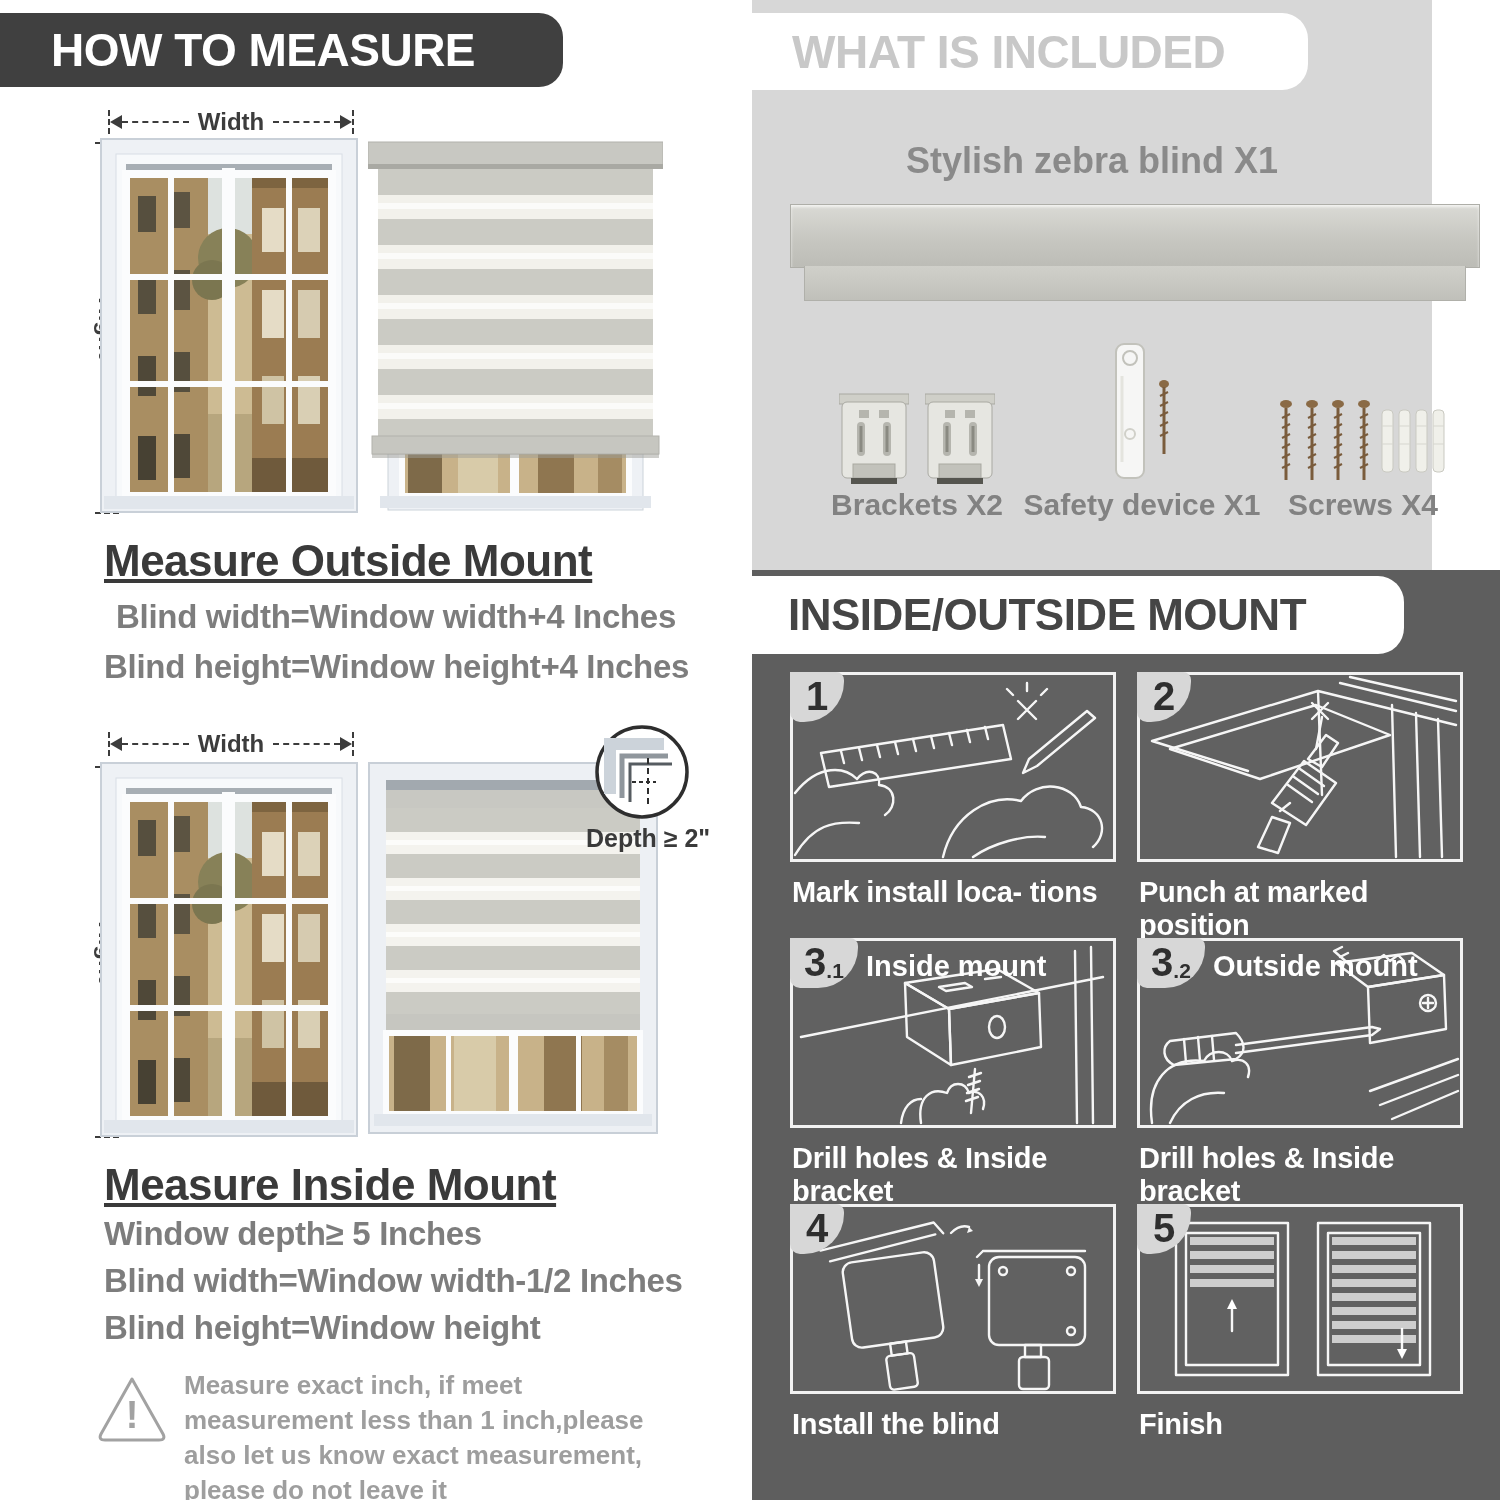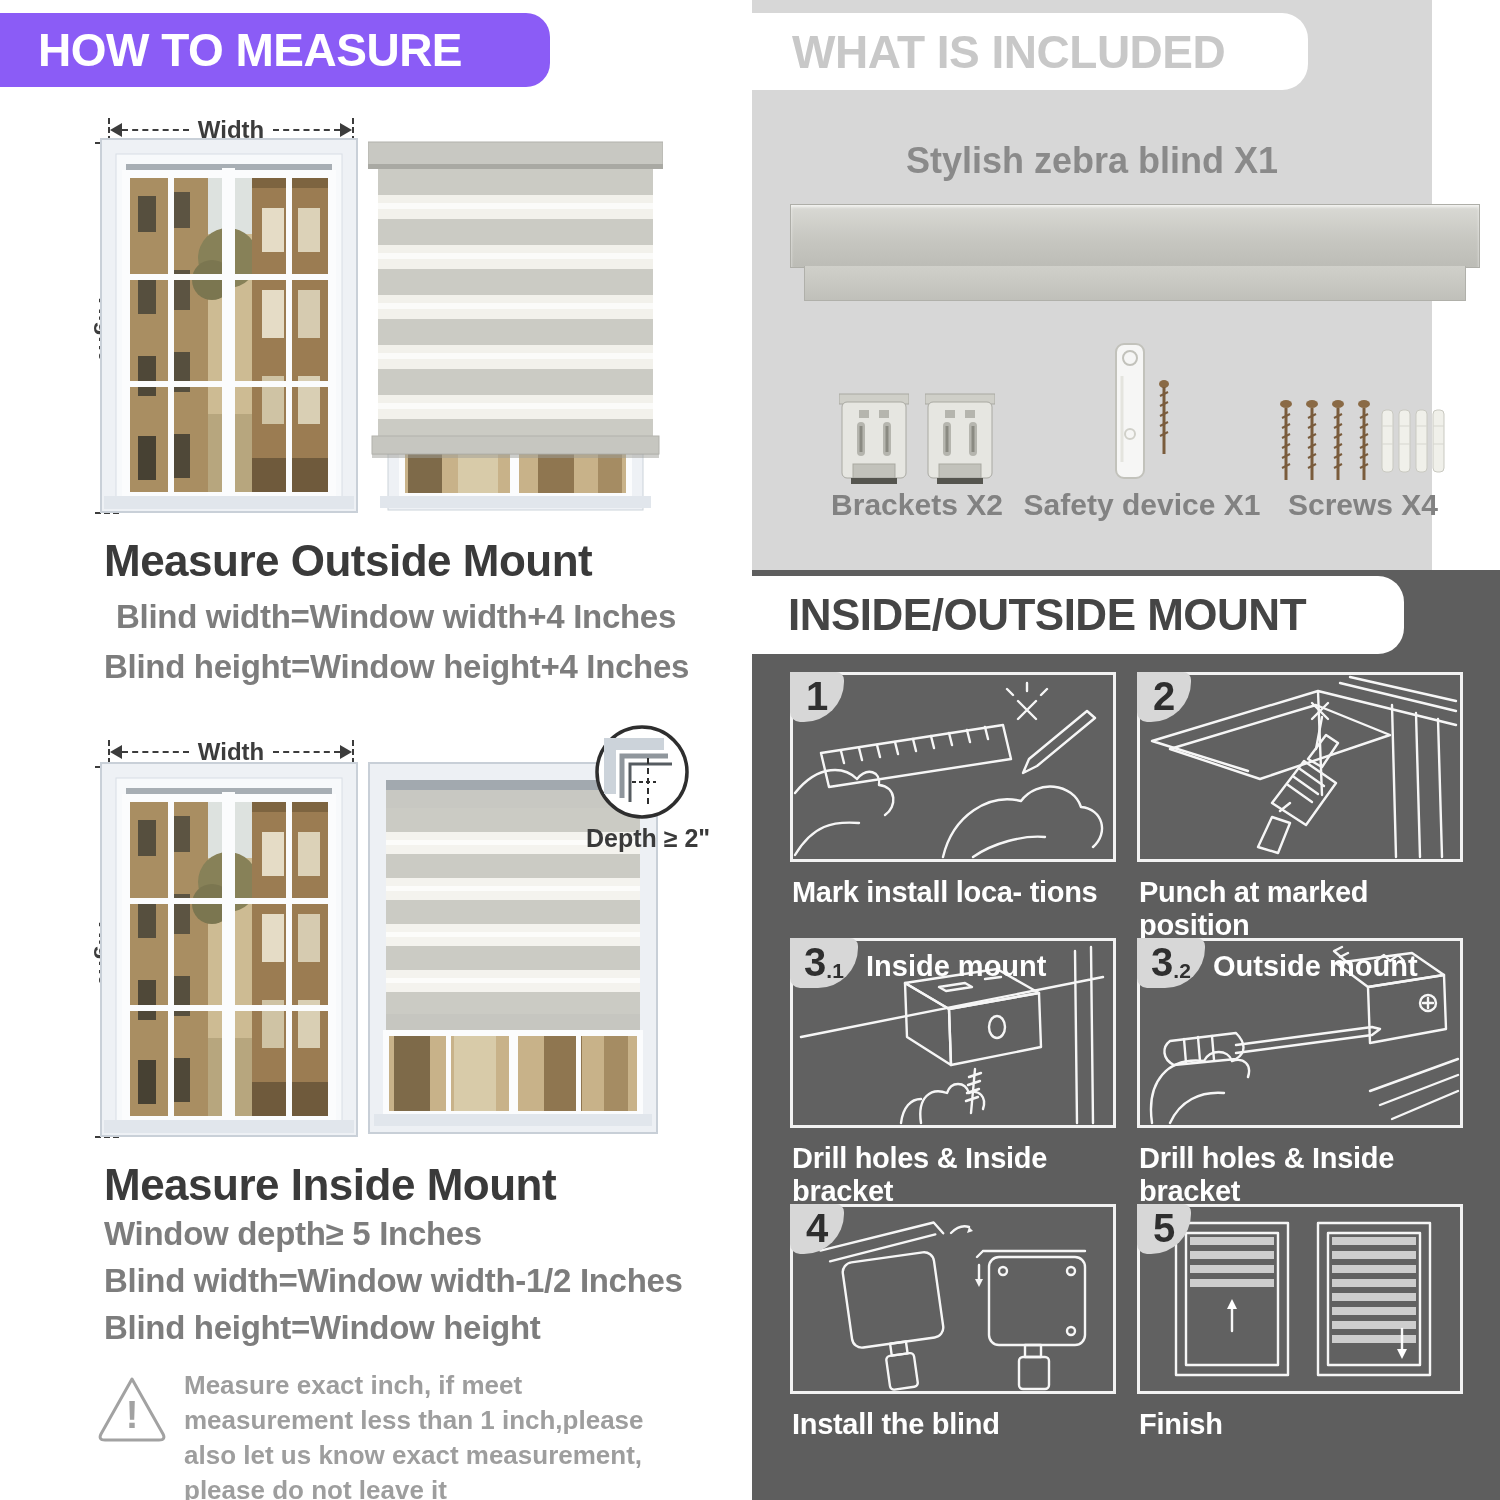--- a/index.html
+++ b/index.html
@@ -2,22 +2,22 @@
 <html><head>
 <meta charset="utf-8">
 <style>
   html,body{margin:0;padding:0;background:#fff;}
   .canvas{position:relative;width:1500px;height:1500px;background:#ffffff;
     font-family:"Liberation Sans", sans-serif;overflow:hidden;}
 
   
   .banner{position:absolute;display:flex;align-items:center;font-weight:bold;
     letter-spacing:-0.5px;}
-  .banner-htm{left:0;top:13px;width:512px;height:74px;background:#8b5cf6;
-    border-radius:0 24px 24px 0;color:#ffffff;font-size:46px;padding-left:38px;}
+  .banner-htm{left:0;top:13px;width:512px;height:74px;background:#404040;
+    border-radius:0 24px 24px 0;color:#ffffff;font-size:46px;padding-left:51px;}
   .banner-incl{left:0;top:13px;width:516px;height:77px;background:#ffffff;
     border-radius:0 26px 26px 0;color:#c8c8c8;font-size:46px;padding-left:40px;}
   .banner-mount{left:0;top:6px;width:616px;height:78px;background:#ffffff;
     border-radius:0 26px 26px 0;color:#454545;font-size:44px;padding-left:36px;}
 
   
   .panel-light{position:absolute;left:752px;top:0;width:680px;height:570px;background:#d7d7d7;}
   .panel-dark{position:absolute;left:752px;top:570px;width:748px;height:930px;background:#5e5e5e;}
 
   .product-label{position:absolute;left:0;top:140px;width:100%;text-align:center;
@@ -27,40 +27,40 @@
     box-shadow:inset 0 2px 3px rgba(255,255,255,.7);}
   .bottomrail{position:absolute;left:52px;top:266px;width:660px;height:34px;
     background:linear-gradient(#d0d0ca,#c0c0ba);border:1px solid #b0b0aa;border-top:none;}
 
   .inc-item{position:absolute;top:336px;height:186px;display:flex;flex-direction:column;
     align-items:center;justify-content:flex-end;}
   .inc-label{font-weight:bold;font-size:30px;color:#828282;white-space:nowrap;}
   .icon-row{display:flex;align-items:flex-end;gap:16px;}
 
   
-  .m-heading{position:absolute;font-weight:bold;font-size:44px;color:#3a3a3a;letter-spacing:-0.5px;}
+  .m-heading{position:absolute;font-weight:bold;font-size:44px;color:#3a3a3a;letter-spacing:-0.5px;text-decoration:underline;}
   .m-rule{position:absolute;font-weight:bold;font-size:33px;color:#7d7d7d;letter-spacing:-0.3px;}
   .warn-text{position:absolute;left:184px;top:1368px;width:474px;font-weight:600;
     font-size:26px;line-height:1.35;color:#9e9e9e;}
   .depth-label{position:absolute;left:586px;top:824px;width:130px;font-weight:bold;
     font-size:25px;color:#3a3a3a;}
 
   
   .dim-w{position:absolute;display:flex;align-items:center;}
   .dim-h{position:absolute;display:flex;flex-direction:column;align-items:center;}
   .head{width:0;height:0;border:7px solid transparent;flex:none;}
   .head-l{border-right:12px solid #3c3c3c;border-left:none;}
   .head-r{border-left:12px solid #3c3c3c;border-right:none;}
   .head-u{border-bottom:12px solid #3c3c3c;border-top:none;}
   .head-d{border-top:12px solid #3c3c3c;border-bottom:none;}
   .dash{flex:1;height:0;border-top:2px dashed #3c3c3c;}
   .dashv{flex:1;width:0;border-left:2px dashed #3c3c3c;}
   .tick{height:24px;border-left:2px dashed #3c3c3c;flex:none;}
   .tick-h{width:24px;border-top:2px dashed #3c3c3c;flex:none;}
-  .dim-label{font-weight:bold;font-size:24px;color:#3c3c3c;margin:8px 9px;flex:none;}
+  .dim-label{font-weight:bold;font-size:24px;color:#3c3c3c;margin:0 9px;flex:none;}
   .vlabel{transform:rotate(90deg);white-space:nowrap;margin:16px 0;}
 
   
   .step-block{position:absolute;width:332px;height:244px;}
   .step-frame{position:absolute;left:0;top:0;width:326px;height:190px;
     border:3px solid #f2f2f2;box-sizing:border-box;background:rgba(255,255,255,0.02);}
   .step-caption{position:absolute;left:2px;top:204px;width:340px;font-weight:bold;
     font-size:29px;color:#ffffff;letter-spacing:-0.3px;}
   .badge{position:absolute;left:0;top:0;background:#d7d7d7;color:#2f2f2f;font-weight:bold;
     width:54px;height:50px;border-radius:0 8px 40px 10px;display:flex;align-items:flex-start;

